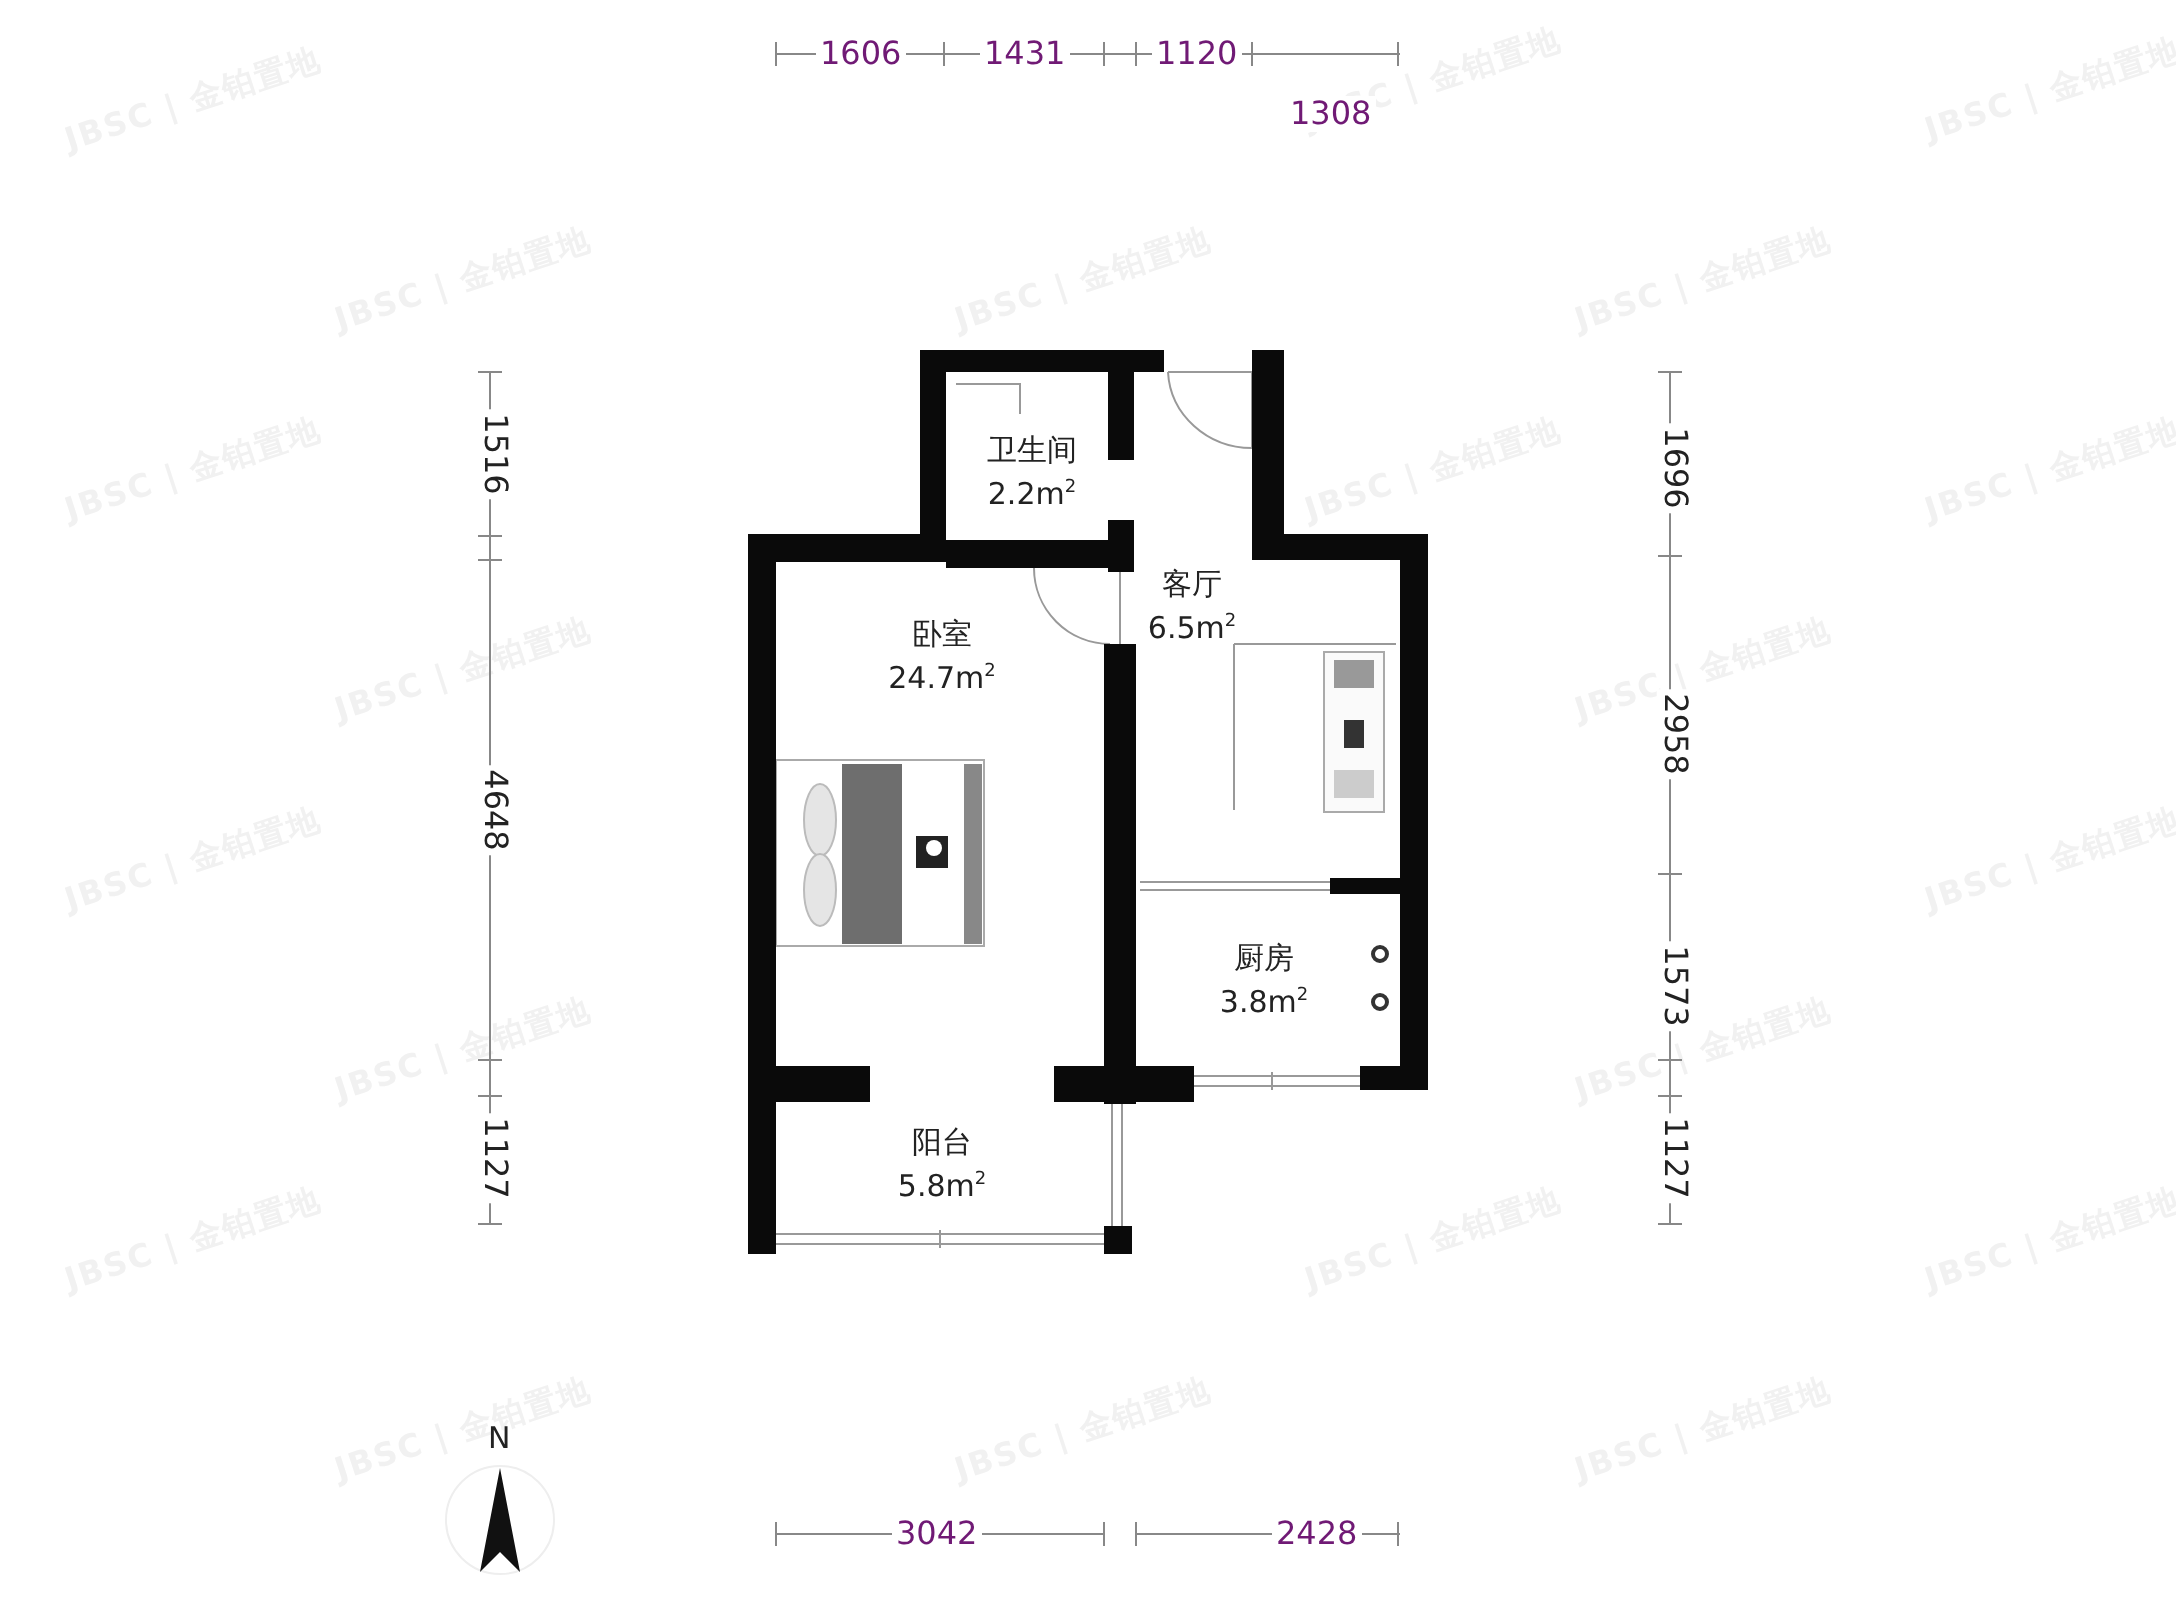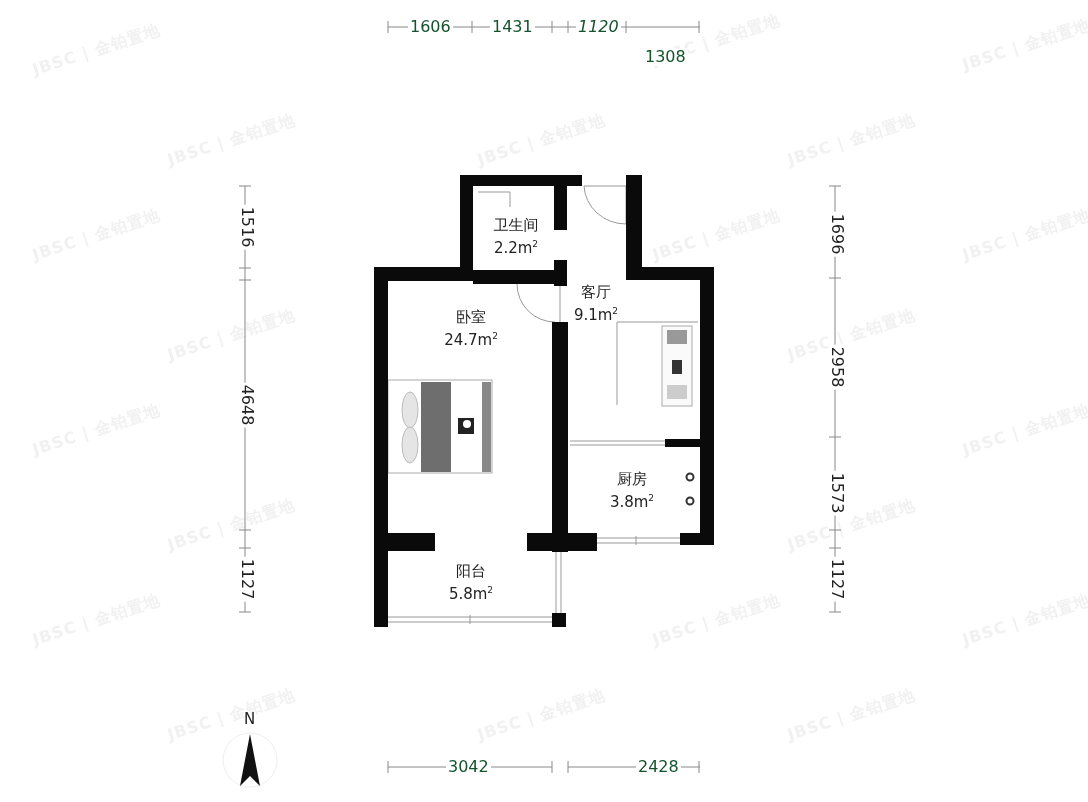--- a/index.html
+++ b/index.html
@@ -1,20 +1,20 @@
 <!DOCTYPE html>
 <html><head>
   <meta charset="utf-8">
   <style>
     html, body { margin: 0; padding: 0; background: #ffffff; }
     body { width: 1088px; height: 802px; position: relative; overflow: hidden;
            font-family: "DejaVu Sans", "Liberation Sans", sans-serif; color: #222; }
     .abs { position: absolute; }
     .wall { position: absolute; background: #0a0a0a; }
-    .dim-text { position: absolute; font-size: 16px; color: #14532d; background: #fff; padding: 0 2px; line-height: 18px; }
+    .dim-text { position: absolute; font-size: 16px; color: #701a75; background: #fff; padding: 0 2px; line-height: 18px; }
     .room-label { position: absolute; text-align: center; font-size: 15px; line-height: 19px; color: #222; transform: translateX(-50%); white-space: nowrap; }
     .room-label .area sup { font-size: 9px; }
     .vtext { position: absolute; font-size: 16px; color: #222; background: #fff; transform: rotate(90deg); transform-origin: center center; line-height: 18px; padding: 0 2px; white-space: nowrap; }
     .watermark { position: absolute; font-size: 16px; color: #f1f1f1; font-weight: bold; transform: rotate(-18deg); letter-spacing: 1px; white-space: nowrap; }
     svg { position: absolute; left: 0; top: 0; }
   </style>
 </head>
 <body>
 
 <div>
@@ -150,38 +150,38 @@
   <div class="wall" style="left:665px;top:439px;width:35px;height:8px;"></div>
   <div class="wall" style="left:552px;top:613px;width:14px;height:14px;"></div>
 </div>
 
 <div class="room-label" style="left:516px;top:216px;">
   <div>卫生间</div>
   <div class="area"><span>2.2m</span><sup>2</sup></div>
 </div>
 <div class="room-label" style="left:596px;top:283px;">
   <div>客厅</div>
-  <div class="area"><span>9.1m</span><sup>2</sup></div>
+  <div class="area"><span>6.5m</span><sup>2</sup></div>
 </div>
 <div class="room-label" style="left:471px;top:308px;">
   <div>卧室</div>
   <div class="area"><span>24.7m</span><sup>2</sup></div>
 </div>
 <div class="room-label" style="left:632px;top:470px;">
   <div>厨房</div>
   <div class="area"><span>3.8m</span><sup>2</sup></div>
 </div>
 <div class="room-label" style="left:471px;top:562px;">
   <div>阳台</div>
   <div class="area"><span>5.8m</span><sup>2</sup></div>
 </div>
 
 <div class="dim-text" style="left:408px;top:18px;">1606</div>
 <div class="dim-text" style="left:490px;top:18px;text-align:right;">1431</div>
-<div class="dim-text" style="left:576px;top:18px;font-style:italic;">1120</div>
+<div class="dim-text" style="left:576px;top:18px;">1120</div>
 <div class="dim-text" style="left:643px;top:18px;margin-top:30px;">1308</div>
 
 <div class="dim-text" style="left:446px;top:758px;">3042</div>
 <div class="dim-text" style="left:636px;top:758px;">2428</div>
 
 <div class="vtext" style="left:225px;top:218px;">1516</div>
 <div class="vtext" style="left:225px;top:396px;">4648</div>
 <div class="vtext" style="left:225px;top:570px;">1127</div>
 
 <div class="vtext" style="left:815px;top:225px;">1696</div>

